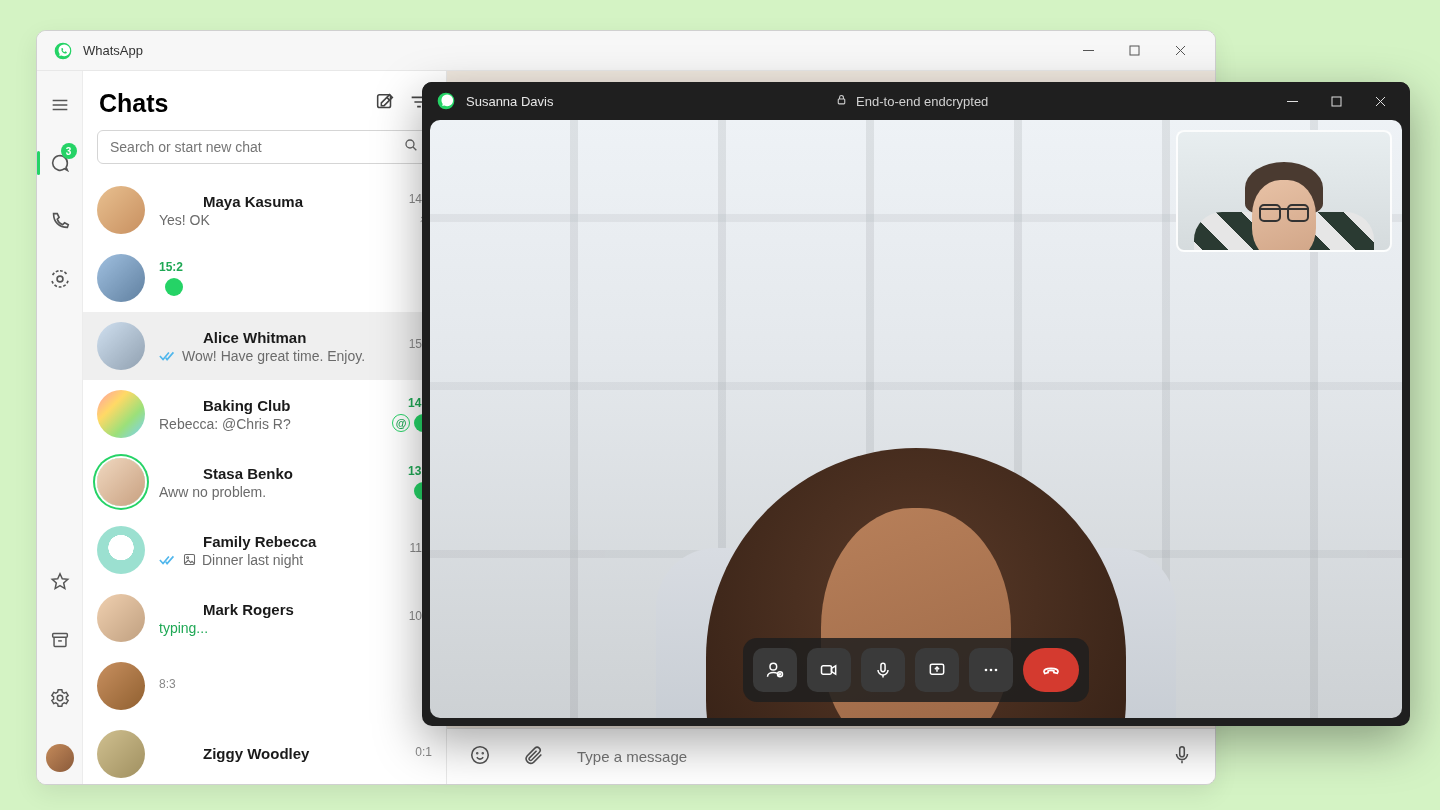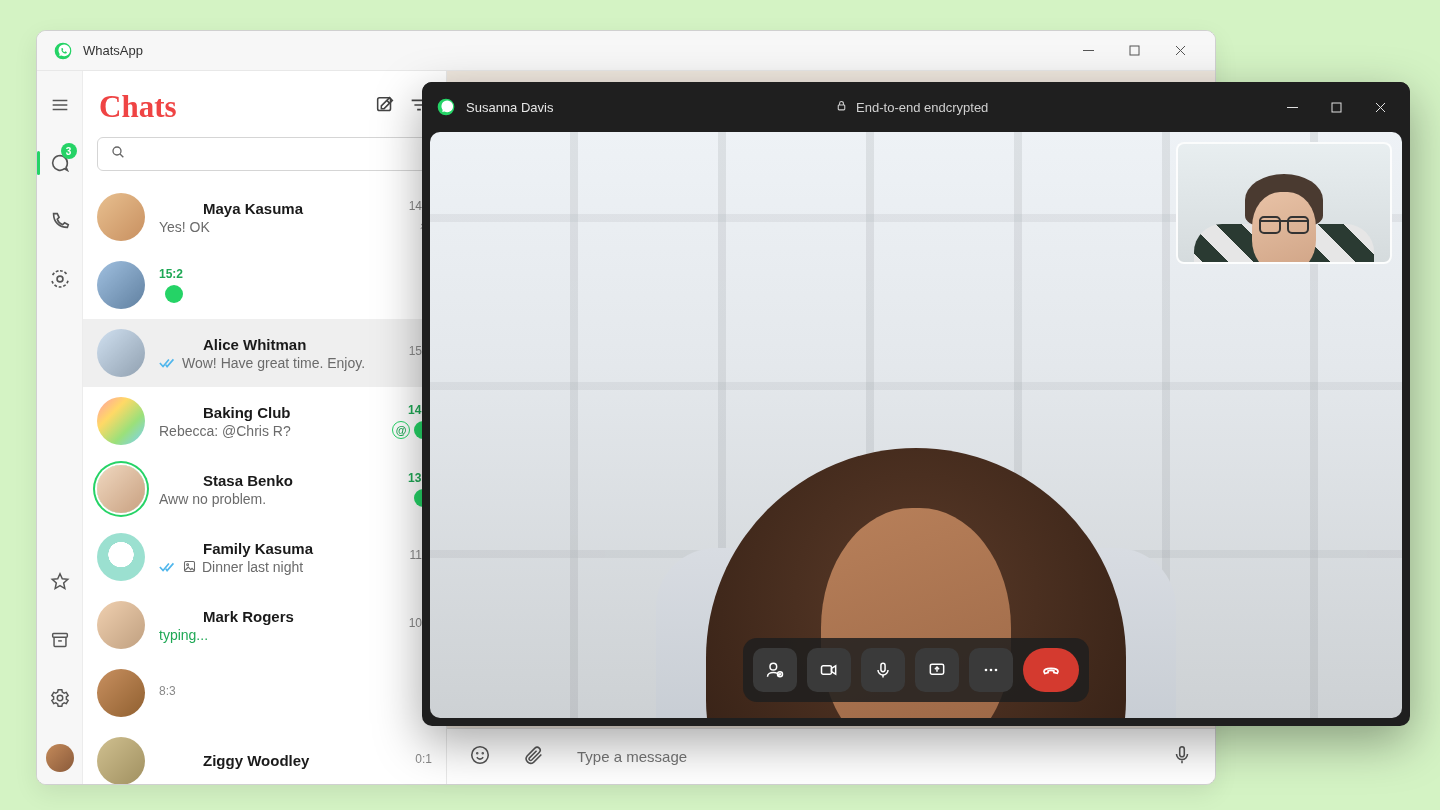--- a/index.html
+++ b/index.html
@@ -23,21 +23,21 @@
 .nav-rail { width: 46px; background: #f7f7f7; display: flex; flex-direction: column; align-items: center; padding-top: 16px; gap: 22px; border-right: 1px solid #ececec; }
 .nav-spacer { flex: 1; }
 .nav-item { width: 46px; height: 36px; display: flex; align-items: center; justify-content: center; position: relative; color: #555; }
 .nav-item.active::before { content: ""; position: absolute; left: 0; top: 6px; bottom: 6px; width: 3px; border-radius: 3px; background: #25d366; }
 .nav-item svg { width: 22px; height: 22px; }
 .nav-badge { position: absolute; top: -2px; right: 6px; min-width: 16px; height: 16px; border-radius: 8px; background: #25d366; color: #fff; font-size: 10px; font-weight: 600; display: flex; align-items: center; justify-content: center; padding: 0 4px; }
 .nav-avatar { width: 28px; height: 28px; border-radius: 50%; background: linear-gradient(135deg,#c48a5a,#8a5a3a); margin-bottom: 12px; margin-top: 6px; }
 
 .chat-panel { width: 364px; background: #fff; display: flex; flex-direction: column; border-right: 1px solid #e8e8e8; }
 .chat-header { display: flex; align-items: center; padding: 18px 16px 12px; gap: 12px; }
-.chat-header-title { font-size: 31px; font-weight: 700; color: #ef4444; flex: 1; font-family: Liberation Serif, serif; }
+.chat-header-title { font-size: 25px; font-weight: 700; color: #000000; flex: 1; }
 .chat-header-icon { color: #444; }
 .chat-header-icon svg { width: 22px; height: 22px; }
 
 .search-row { padding: 0 14px 12px; }
 .search-input-wrap { display: flex; align-items: center; height: 34px; border: 1px solid #d5d5d5; border-radius: 6px; padding: 0 12px; background: #fff; }
 .search-input { flex: 1; border: none; outline: none; font-size: 14px; color: #888; background: transparent; }
 .search-icon-r { color: #666; }
 
 .chat-list { flex: 1; overflow-y: auto; }
 .chat-item { display: flex; padding: 10px 14px; gap: 14px; align-items: center; cursor: default; }
@@ -68,21 +68,21 @@
 .composer-icon { color: #555; }
 .composer-icon svg { width: 22px; height: 22px; }
 .composer-input { flex: 1; border: none; outline: none; font-size: 15px; color: #888; background: transparent; }
 
 
 .call-window {
   position: absolute; left: 422px; top: 82px; width: 988px; height: 644px;
   background: #1f1f1f; border-radius: 10px; overflow: hidden; box-shadow: 0 16px 48px rgba(0,0,0,0.35);
   display: flex; flex-direction: column;
 }
-.call-titlebar { height: 50px; display: flex; align-items: center; padding: 0 8px 0 14px; color: #e6e6e6; font-size: 13px; background: #1f1f1f; }
+.call-titlebar { height: 38px; display: flex; align-items: center; padding: 0 8px 0 14px; color: #e6e6e6; font-size: 13px; background: #1f1f1f; }
 .call-logo { width: 20px; height: 20px; margin-right: 10px; }
 .call-title-name { font-size: 13px; }
 .call-e2e { margin: 0 auto; display: flex; align-items: center; gap: 8px; color: #d0d0d0; font-size: 13px; }
 .call-titlebar-btn { width: 44px; height: 38px; display: flex; align-items: center; justify-content: center; color: #e0e0e0; }
 
 .call-video-wrap { flex: 1; margin: 0 8px 8px; border-radius: 10px; overflow: hidden; position: relative; background: linear-gradient(180deg,#eef2f6 0%,#e4e8ec 40%,#cdd1d4 100%); }
 .remote-person { position: absolute; left: 50%; bottom: 0; transform: translateX(-50%); }
 .remote-person .hair { width: 420px; height: 420px; background: radial-gradient(circle at 50% 35%,#5a3a28 0%,#3a2418 70%); border-radius: 50% 50% 40% 40%; position: absolute; left: 50%; top: -270px; transform: translateX(-50%); }
 .remote-person .face { width: 190px; height: 250px; background: linear-gradient(160deg,#b8805a,#9a6645); border-radius: 48% 48% 45% 45%; position: absolute; left: 50%; top: -210px; transform: translateX(-50%); }
 .remote-person .torso { width: 520px; height: 240px; background: linear-gradient(180deg,#d8dce2,#c2c8cf); border-radius: 60px 60px 0 0; position: absolute; left: 50%; bottom: -70px; transform: translateX(-50%); }
@@ -203,20 +203,21 @@
         <span class="chat-header-icon">
           <svg viewBox="0 0 24 24" fill="none" stroke="currentColor" stroke-width="1.8">
               <line x1="4" y1="7" x2="20" y2="7"></line>
               <line x1="7" y1="12" x2="17" y2="12"></line>
               <line x1="10" y1="17" x2="14" y2="17"></line>
             </svg>
         </span>
       </div>
       <div class="search-row">
         <div class="search-input-wrap">
+          <input class="search-input" placeholder="Search or start new chat" style="">
           <span class="search-icon-r"><svg width="16" height="16" viewBox="0 0 24 24" fill="none" stroke="currentColor" stroke-width="2">
                 <circle cx="10.5" cy="10.5" r="6"></circle>
                 <line x1="20" y1="20" x2="15" y2="15"></line>
               </svg></span>
         </div>
       </div>
 
       <div class="chat-list" id="chat-list">
           <div class="chat-item">
             <div class="chat-avatar av1"></div>
@@ -288,21 +289,21 @@
             <div class="chat-right">
               <span class="chat-time unread">13:5</span>
               <div class="chat-badges">
                 <span class="chat-badge"></span>
               </div>
             </div>
           </div>
           <div class="chat-item">
             <div class="chat-avatar av6"></div>
             <div class="chat-center">
-              <div class="chat-name">Family Kasuma</div>
+              <div class="chat-name">Family Rebecca</div>
               <div class="chat-preview">
                 <svg class="double-check" viewBox="0 0 20 12" fill="none" stroke="#4fb6ec" stroke-width="1.8">
                   <path d="m1 6 3.5 4L11 2"></path>
                   <path d="m7.5 8 1.5 2L16 2"></path>
                 </svg>
                 <svg width="15" height="15" viewBox="0 0 24 24" fill="none" stroke="#6b6b6b" stroke-width="1.7">
                   <rect x="4" y="4" width="16" height="16" rx="2"></rect>
                   <circle cx="9" cy="9" r="1.5"></circle>
                   <path d="m5 18 5-5 4 4 2-2 4 4"></path>
                 </svg>

